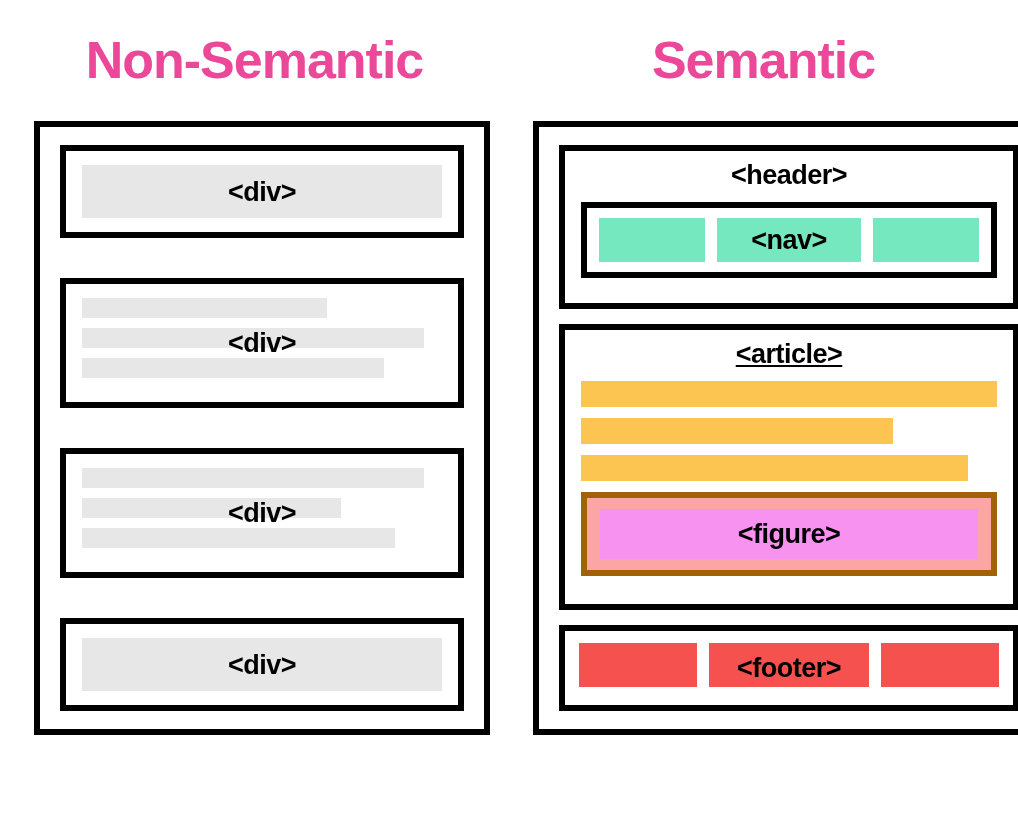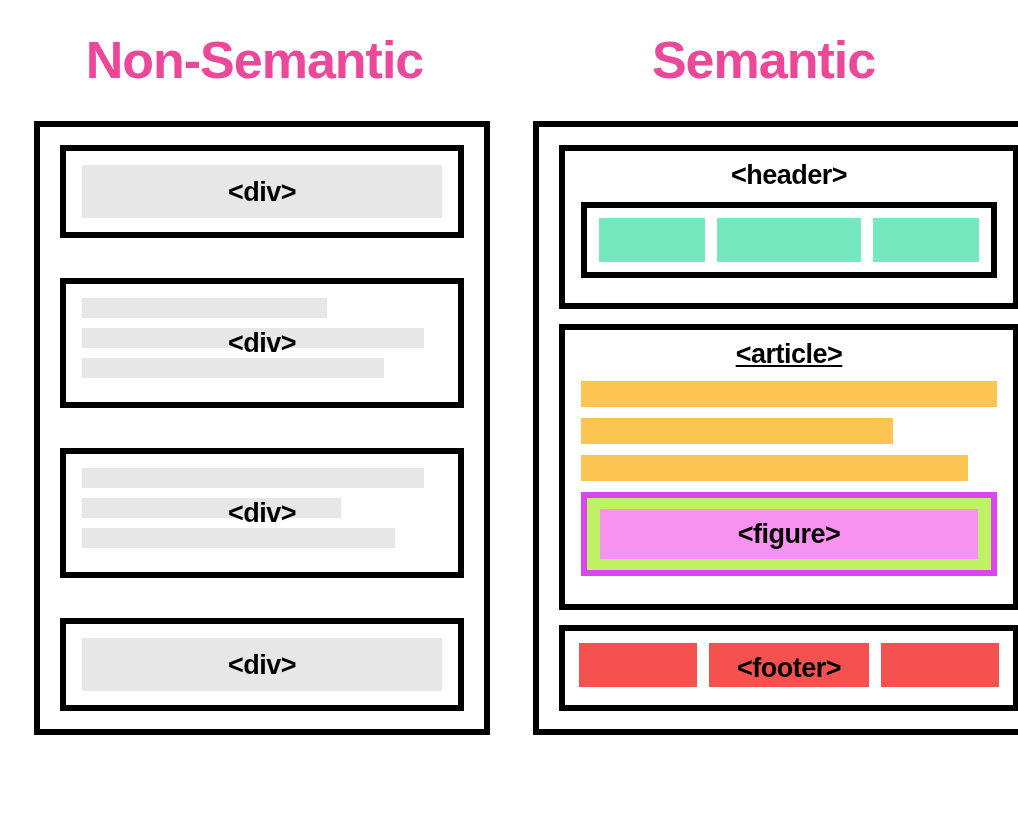--- a/index.html
+++ b/index.html
@@ -179,22 +179,22 @@
     box-sizing: border-box;
     text-decoration: underline;
   }
   .orange-bar {
     background: #fcc552;
     height: 26px;
     margin-bottom: 11px;
   }
   .figure-card {
     box-sizing: border-box;
-    border: 6px solid #d946ef;
-    background: #bef264;
+    border: 6px solid #a16207;
+    background: #fca5a5;
     padding: 11px 13px;
     position: relative;
     margin-top: 4px;
   }
   .figure-fill {
     background: #f792f0;
     height: 50px;
   }
   .figure-label {
     position: absolute;
@@ -280,20 +280,21 @@
     <div class="sem-stack">
 
       <div class="card header-card">
         <div class="sem-title">&lt;header&gt;</div>
         <div class="nav-card">
           <div class="cell-row">
             <div class="cell cell-green small"></div>
             <div class="cell cell-green mid"></div>
             <div class="cell cell-green small"></div>
           </div>
+          <div class="row-label">&lt;nav&gt;</div>
         </div>
       </div>
 
       <div class="card article-card">
         <div class="sem-title">&lt;article&gt;</div>
         <div class="orange-bar" style="width:100%"></div>
         <div class="orange-bar" style="width:75%"></div>
         <div class="orange-bar" style="width:93%"></div>
         <div class="figure-card">
           <div class="figure-fill"></div>

